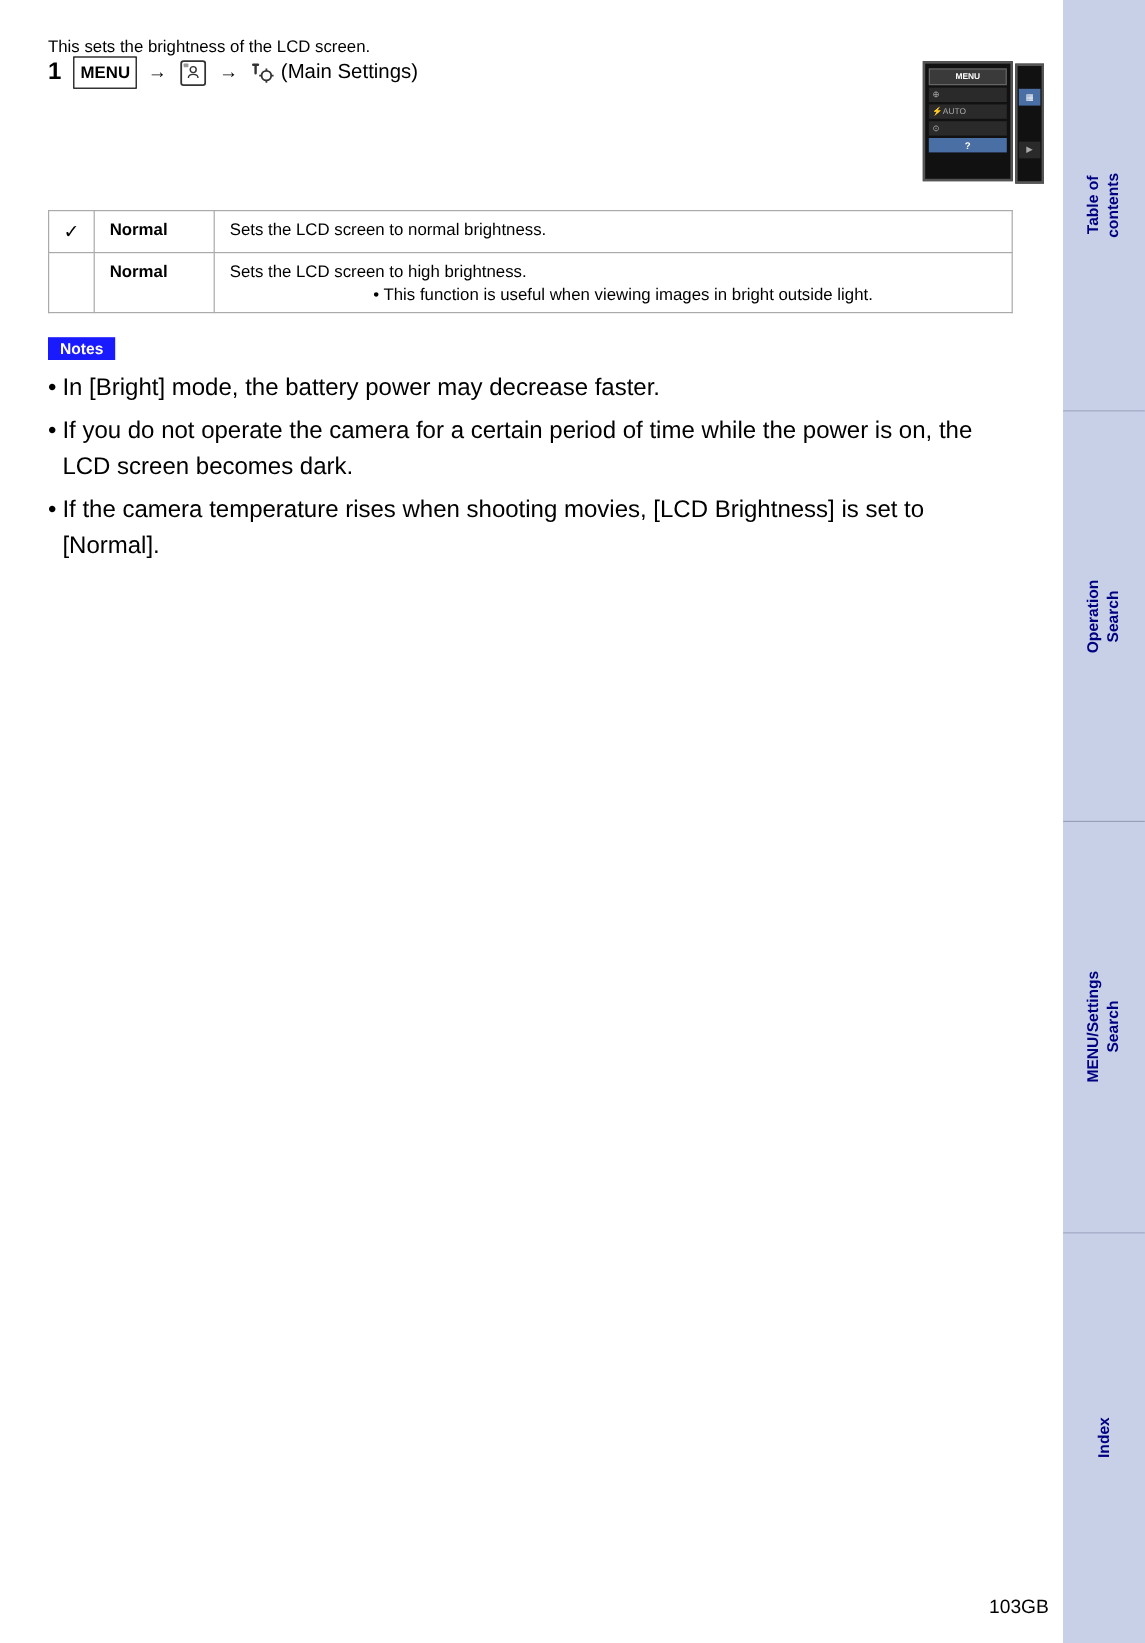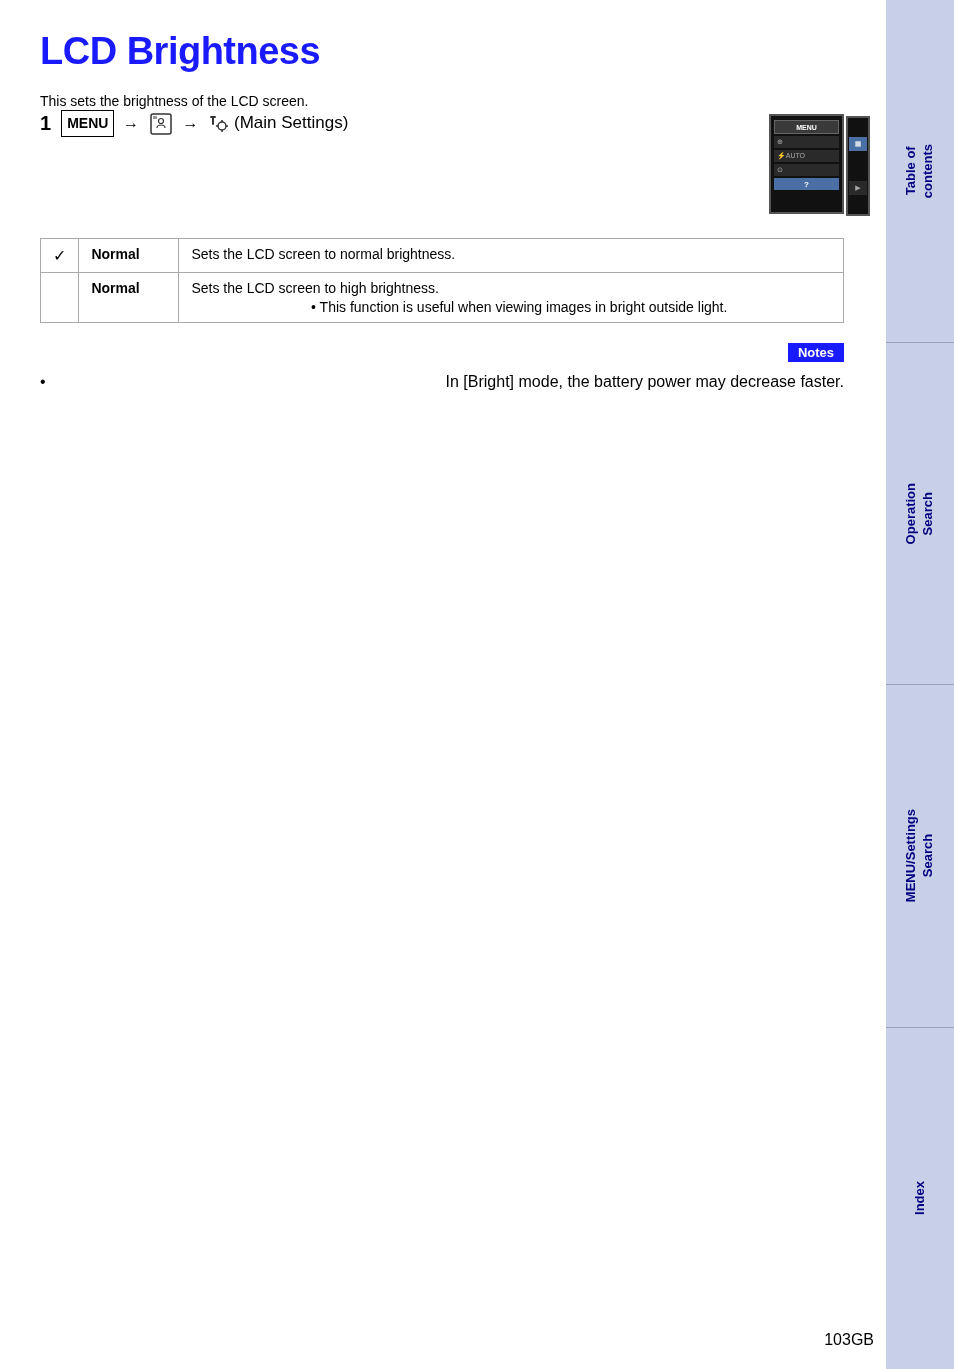--- a/index.html
+++ b/index.html
@@ -114,21 +114,20 @@
       flex: 1;
     }
 
     .checkmark {
       font-size: 16px;
       color: #000;
     }
 
     .notes-section {
       margin-top: 10px;
-      text-align: right;
     }
 
     .notes-badge {
       display: inline-block;
       background: #1a1aff;
       color: #fff;
       font-size: 13px;
       font-weight: bold;
       padding: 2px 10px;
       margin-bottom: 8px;
@@ -136,21 +135,21 @@
 
     .notes-list {
       list-style: none;
       padding: 0;
     }
 
     .notes-list li {
       padding-left: 12px;
       position: relative;
       margin-bottom: 6px;
-      font-size: 16px;
+      font-size: 20px;
       line-height: 1.5;
     }
 
     .notes-list li::before {
       content: "•";
       position: absolute;
       left: 0;
     }
 
     
@@ -223,21 +222,20 @@
   <div class="sidebar-section">
     <span class="sidebar-section-text">MENU/Settings<br>Search</span>
   </div>
   <div class="sidebar-section">
     <span class="sidebar-section-text">Index</span>
   </div>
 </div>
 
 <div class="main-content">
 
-  <h1 class="page-title">LCD Brightness</h1>
 
   <p class="intro-text">This sets the brightness of the LCD screen.</p>
 
   <div class="instruction-block">
     <div style="flex:1;">
       <div style="display:flex; align-items:flex-start;">
         <span class="step-number">1</span>
         <div class="instruction-text">
           <span>
             <span class="menu-key">MENU</span>
@@ -324,20 +322,24 @@
           </div>
         </td>
       </tr>
     </tbody>
   </table>
 
   <div class="notes-section">
     <span class="notes-badge">Notes</span>
     <ul class="notes-list">
       <li>In [Bright] mode, the battery power may decrease faster.</li>
+      <li>
+        If you do not operate the camera for a certain period of time while the power is on, the LCD screen becomes dark.
+      </li>
+      <li>If the camera temperature rises when shooting movies, [LCD Brightness] is set to [Normal].</li>
     </ul>
   </div>
 
 </div>
 
 <div class="page-number">
   <span class="page-number-text">103GB</span>
 </div>
 
 </body></html>

